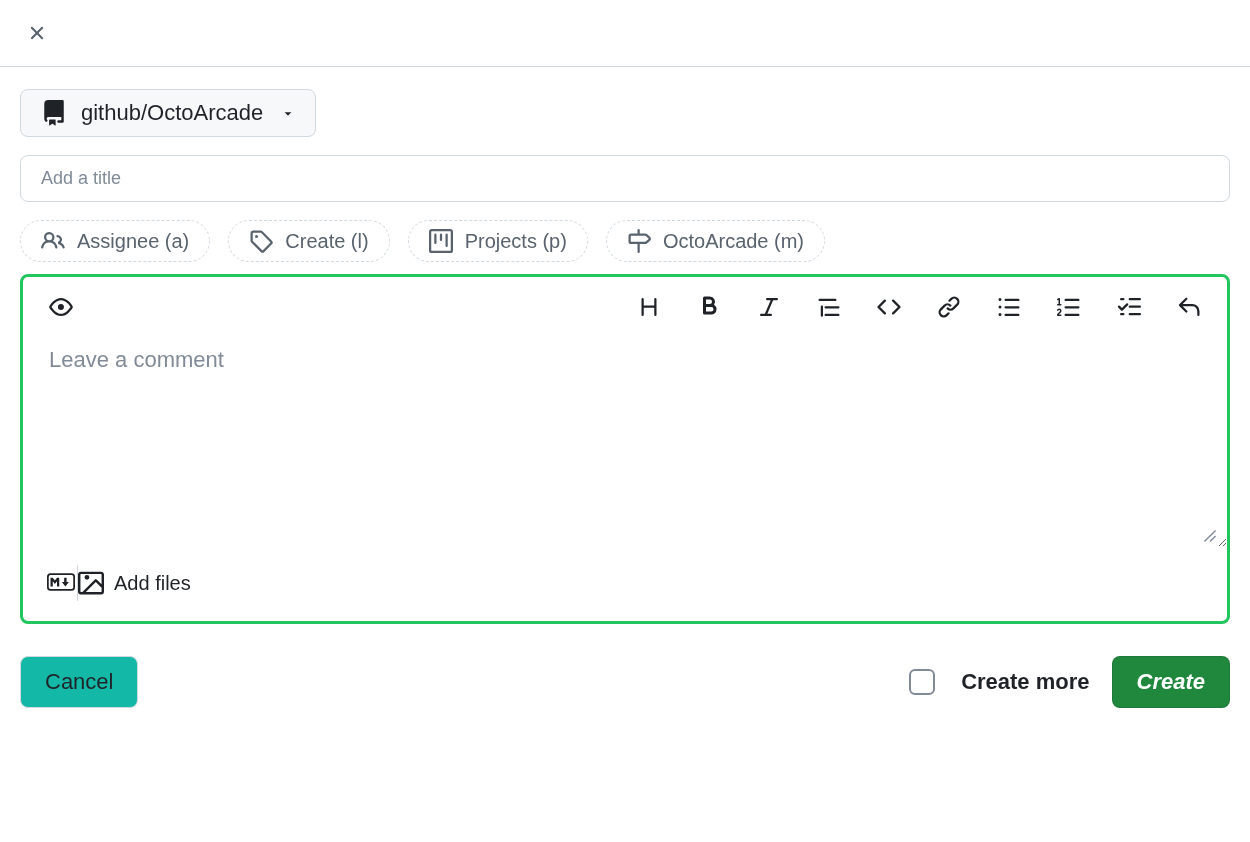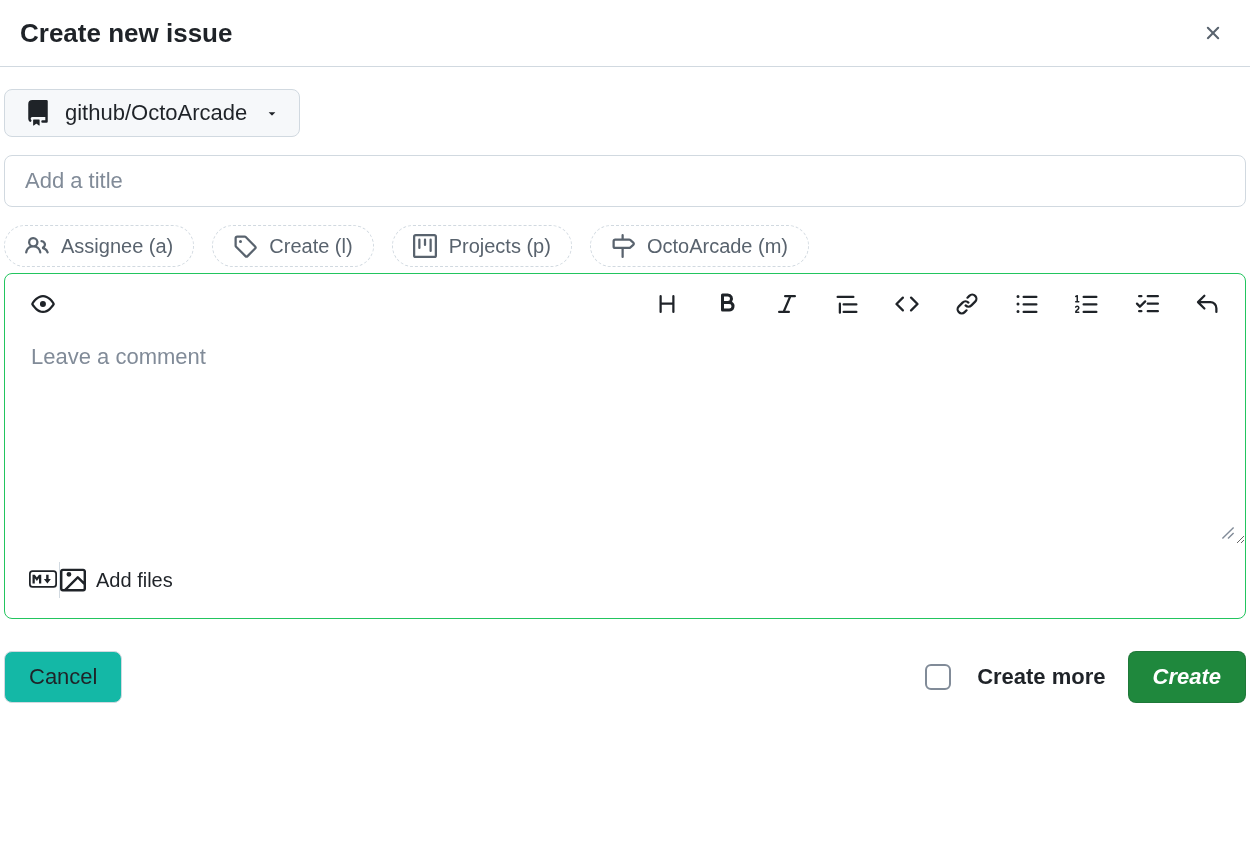--- a/index.html
+++ b/index.html
@@ -27,21 +27,21 @@
   cursor: pointer;
   padding: 6px;
   color: #59636e;
   display: flex;
   align-items: center;
   justify-content: center;
 }
 .close-btn svg { width: 22px; height: 22px; }
 
 .body {
-  padding: 22px 4px;
+  padding: 22px 20px;
 }
 
 .repo-btn {
   display: inline-flex;
   align-items: center;
   gap: 14px;
   background: #f6f8fa;
   border: 1px solid #d1d9e0;
   border-radius: 8px;
   padding: 10px 20px;
@@ -52,21 +52,21 @@
 }
 .repo-btn svg.repo-icon { width: 26px; height: 26px; }
 .repo-btn svg.caret { width: 14px; height: 14px; margin-left: 4px; }
 
 .title-input {
   width: 100%;
   margin-top: 18px;
   border: 1px solid #d1d9e0;
   border-radius: 8px;
   padding: 12px 20px;
-  font-size: 22px;
+  font-size: 18px;
   color: #1f2328;
 }
 .title-input::placeholder { color: #818b98; }
 
 .chips {
   display: flex;
   gap: 18px;
   margin-top: 18px;
   flex-wrap: wrap;
 }
@@ -78,22 +78,22 @@
   border-radius: 999px;
   padding: 8px 20px;
   font-size: 20px;
   color: #59636e;
   background: #fff;
   cursor: pointer;
 }
 .chip svg { width: 24px; height: 24px; }
 
 .editor {
-  margin-top: 6px;
-  border: 1px solid #22c55e;
+  margin-top: 12px;
+  border: 3px solid #22c55e;
   border-radius: 8px;
   overflow: hidden;
 }
 .toolbar {
   display: flex;
   align-items: center;
   padding: 14px 22px;
   gap: 28px;
 }
 .toolbar .spacer { flex: 1; }
@@ -194,21 +194,20 @@
   width: 26px;
   height: 26px;
   border: 2px solid #818b98;
   border-radius: 6px;
 }
 </style>
 </head>
 <body>
 
 <div class="header">
-  <h1>Create new issue</h1>
   <button class="close-btn">
     <svg viewBox="0 0 16 16" fill="currentColor">
         <path d="M3.72 3.72a.75.75 0 011.06 0L8 6.94l3.22-3.22a.75.75 0 111.06 1.06L9.06 8l3.22 3.22a.75.75 0 11-1.06 1.06L8 9.06l-3.22 3.22a.75.75 0 01-1.06-1.06L6.94 8 3.72 4.78a.75.75 0 010-1.06z"></path>
       </svg>
   </button>
 </div>
 
 <div class="body">
 
   <button class="repo-btn">

